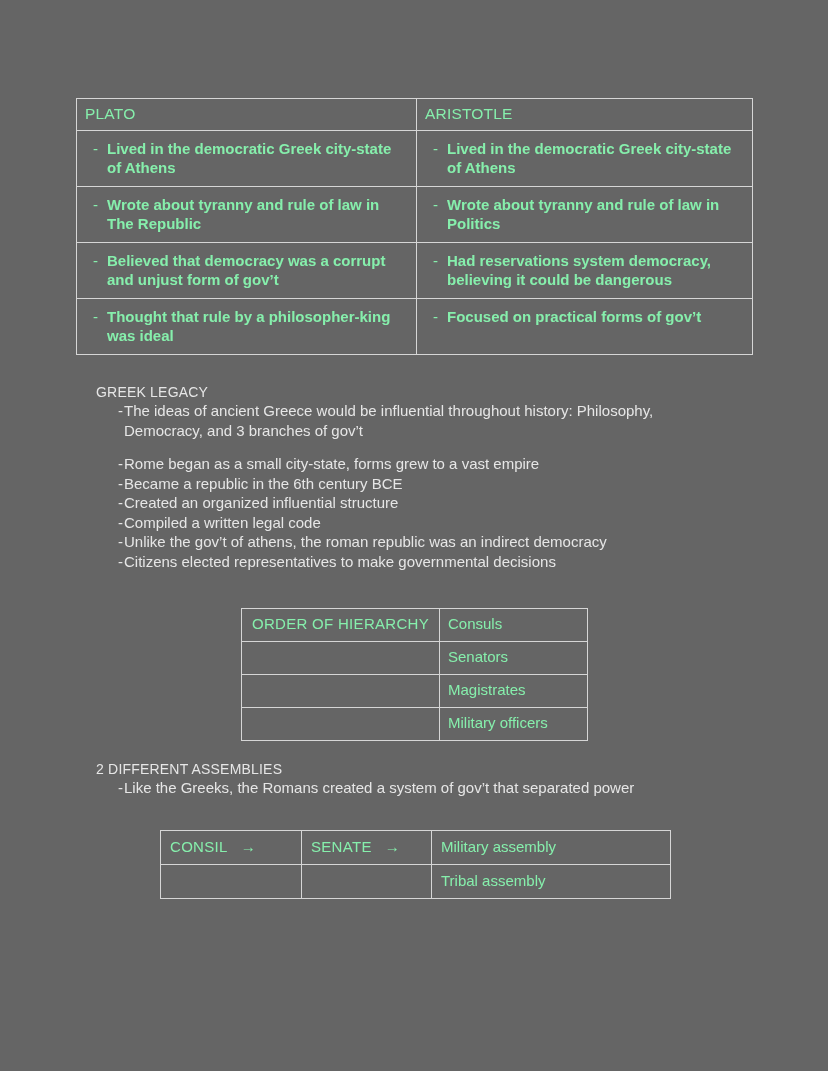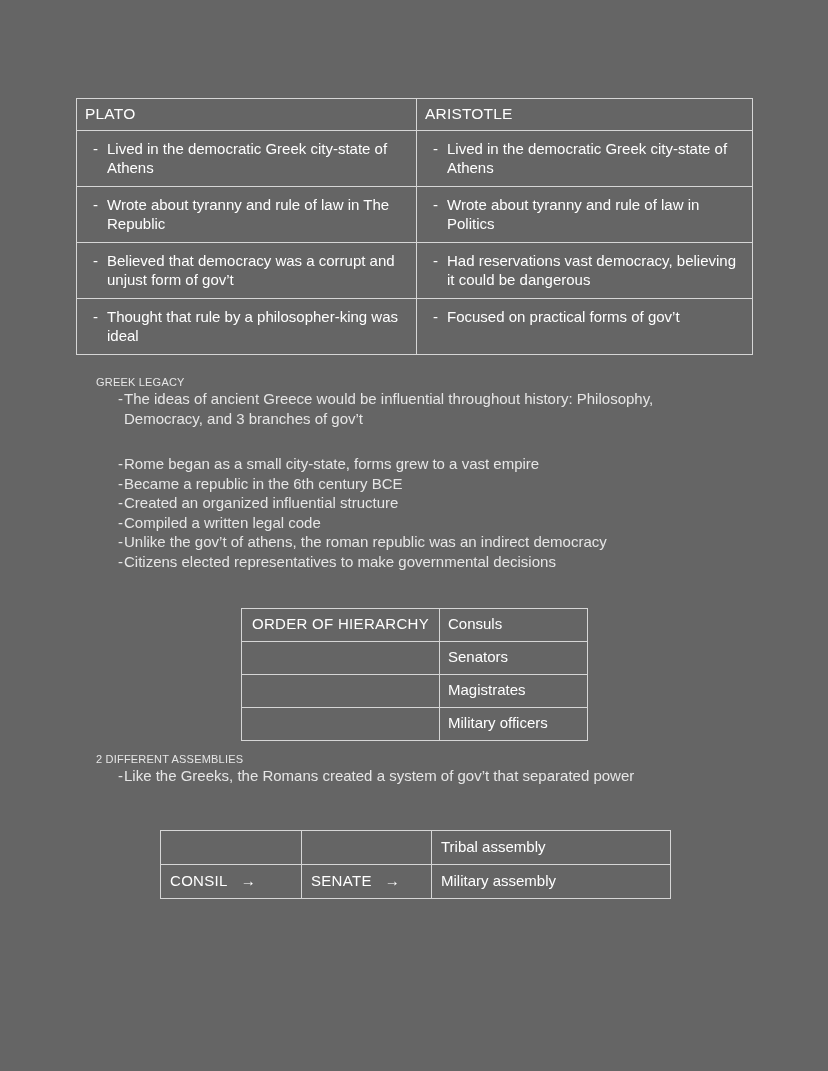--- a/index.html
+++ b/index.html
@@ -26,21 +26,21 @@
   table {
     border-collapse: collapse;
     position: absolute;
     table-layout: fixed;
   }
   table td, table th {
     border: 1px solid #d6d6d6;
     vertical-align: top;
     font-weight: normal;
     text-align: left;
-    color: #ffffff;
+    color: #86efac;
   }
 
   
   #compare-table {
     left: 76px;
     top: 98px;
     width: 676px;
   }
   #compare-table .col-a { width: 340px; }
   #compare-table .col-b { width: 336px; }
@@ -60,31 +60,32 @@
   }
   .bullet-row .dash {
     width: 22px;
     flex: 0 0 22px;
     text-align: left;
     padding-left: 8px;
     box-sizing: border-box;
   }
   .bullet-row .btext {
     flex: 1 1 auto;
+    font-weight: bold;
   }
 
   
   .section {
     position: absolute;
     left: 96px;
   }
   .heading {
-    font-size: 11px;
+    font-size: 14px;
     letter-spacing: 0.2px;
-    margin: 0 0 1px 0;
+    margin: 8px 0 1px 0;
     white-space: nowrap;
   }
   .outline {
     margin: 0;
     padding: 0;
     list-style: none;
   }
   .outline li {
     display: flex;
     align-items: flex-start;
@@ -196,21 +197,21 @@
       <tr>
         <td>
           <div class="bullet-row">
             <span class="dash">-</span>
             <span class="btext">Believed that democracy was a corrupt and unjust form of gov’t</span>
           </div>
         </td>
         <td>
           <div class="bullet-row">
             <span class="dash">-</span>
-            <span class="btext">Had reservations vast democracy, believing it could be dangerous</span>
+            <span class="btext">Had reservations system democracy, believing it could be dangerous</span>
           </div>
         </td>
       </tr>
       <tr>
         <td>
           <div class="bullet-row">
             <span class="dash">-</span>
             <span class="btext">Thought that rule by a philosopher-king was ideal</span>
           </div>
         </td>
@@ -299,35 +300,35 @@
   </div>
 
   <table id="assembly-table">
     <colgroup>
       <col class="a-col-1">
         <col class="a-col-2">
         <col class="a-col-3">
     </colgroup>
     <tbody>
       <tr>
-        <td>&nbsp;</td>
-        <td>&nbsp;</td>
-        <td>Tribal assembly</td>
-      </tr>
-      <tr>
         <td>
           <span class="arrow-cell">
             <span class="lbl">CONSIL</span>
             <span class="arrow">→</span>
           </span>
         </td>
         <td>
           <span class="arrow-cell">
             <span class="lbl">SENATE</span>
             <span class="arrow">→</span>
           </span>
         </td>
         <td>Military assembly</td>
       </tr>
+      <tr>
+        <td>&nbsp;</td>
+        <td>&nbsp;</td>
+        <td>Tribal assembly</td>
+      </tr>
     </tbody>
   </table>
 
 </div>
 
 </body></html>

